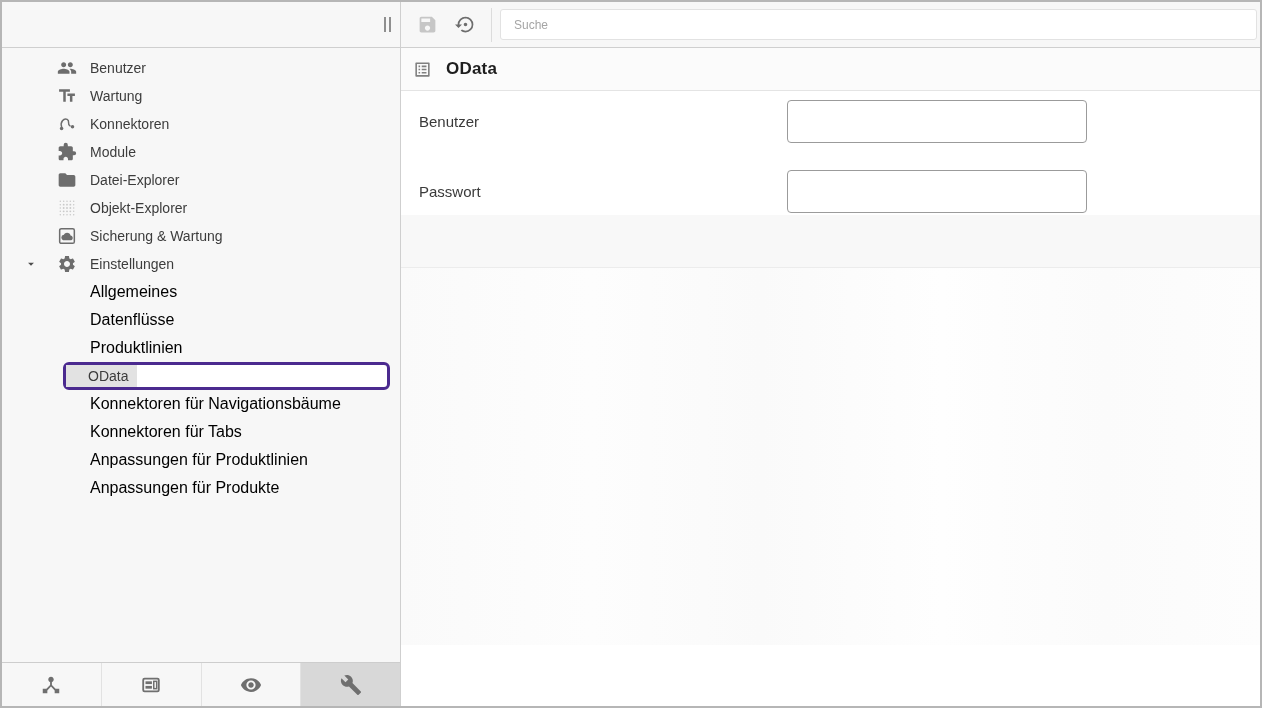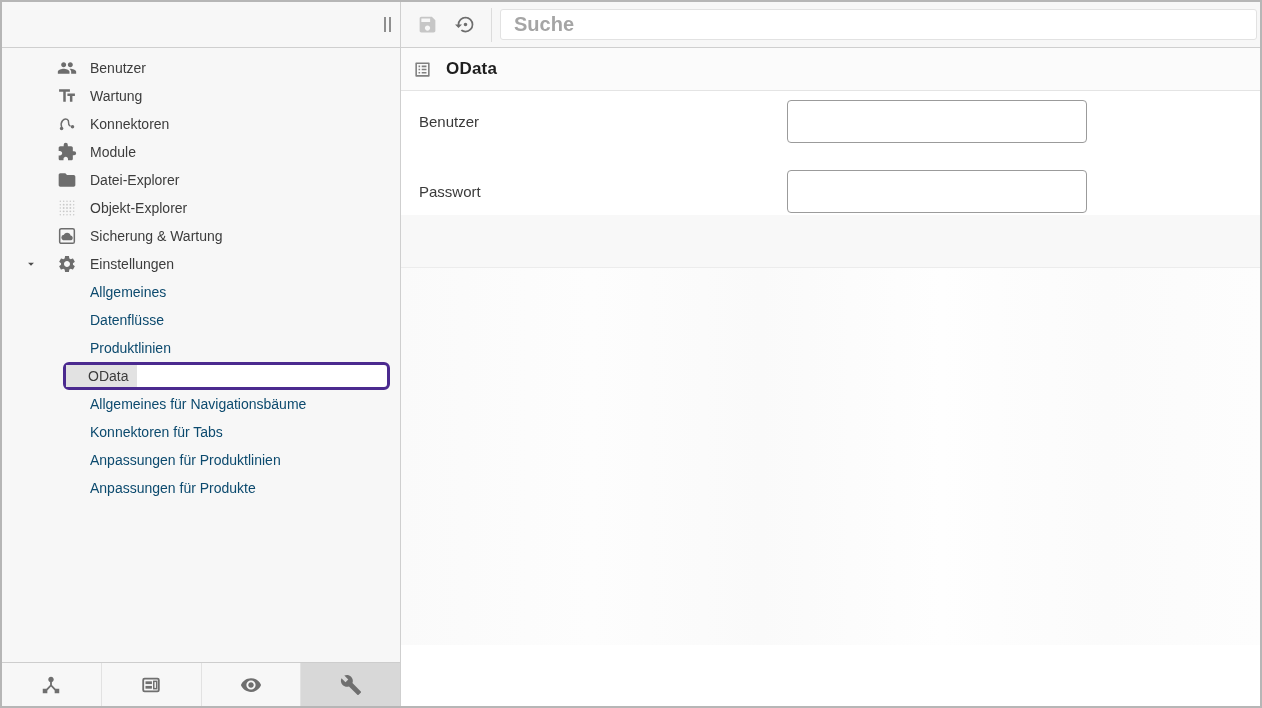--- a/index.html
+++ b/index.html
@@ -10,38 +10,38 @@
   .topbar { height:46px; background:#f7f7f7; border-bottom:1px solid #cfcfcf; display:flex; flex:none; }
   .topbar-left { width:399px; flex:none; border-right:1px solid #cfcfcf; display:flex; align-items:center; justify-content:flex-end; padding-right:7px; }
   .drag-handle { display:flex; gap:3px; cursor:col-resize; padding:2px; }
   .drag-handle i { display:block; width:2px; height:15px; background:#8f8f8f; }
   .topbar-main { flex:1; display:flex; align-items:center; }
   .tool-btn { background:none; border:none; width:24px; height:24px; margin-left:14px; cursor:pointer; display:flex; align-items:center; justify-content:center; }
   .tool-btn svg { width:21px; height:21px; }
   .tool-btn.disabled svg { fill:#c6c6c6; }
   .tool-btn svg { fill:#6d6d6d; }
   .vsep { width:1px; height:34px; background:#dcdcdc; margin-left:14px; }
-  .search { flex:1; height:31px; margin:0 3px 0 8px; border:1px solid #e2e2e2; border-radius:3px; background:#fff; padding:0 13px; font-size:20px; color:#444; font-family:"Liberation Sans", sans-serif; outline:none;font-weight:bold; }
+  .search { flex:1; height:31px; margin:0 3px 0 8px; border:1px solid #e2e2e2; border-radius:3px; background:#fff; padding:0 13px; font-size:12px; color:#444; font-family:"Liberation Sans", sans-serif; outline:none; }
   .search::placeholder { color:#a5a5a5; }
 
   
   .body { flex:1; display:flex; min-height:0; }
 
   
   .sidebar { width:399px; flex:none; background:#f7f7f7; border-right:1px solid #cfcfcf; display:flex; flex-direction:column; }
   .nav { flex:1; padding-top:6px; overflow:hidden; }
   .nav-item { height:28px; display:flex; align-items:center; padding-left:55px; position:relative; cursor:pointer; }
   .nav-icon { width:20px; height:20px; margin-right:13px; display:flex; align-items:center; justify-content:center; flex:none; }
   .nav-icon svg { width:20px; height:20px; fill:#6d6d6d; }
   .nav-icon.light svg { fill:#c9c9c9; }
   .nav-label { font-size:14px; color:#3c3c3c; white-space:nowrap; }
   .expander { position:absolute; left:22px; top:7px; width:14px; height:14px; }
   .expander svg { width:14px; height:14px; fill:#4d4d4d; }
   .nav-sub { height:28px; display:flex; align-items:center; padding-left:88px; cursor:pointer; }
-  .nav-sub span { font-size:14px; color:#0c4a6e; white-space:nowrap; }
+  .nav-sub span { font-size:16px; color:#000000; white-space:nowrap; }
   .odata-selected { margin-left:61px; width:327px; height:28px; border:3px solid #4b2a8f; border-radius:6px; display:flex; align-items:center; cursor:pointer; background:#fff; }
   .odata-label { background:#e2e2e2; height:22px; line-height:22px; padding:0 9px 0 22px; font-size:14px; color:#3c3c3c; }
 
   
   .sidebar-footer { height:44px; flex:none; border-top:1px solid #cdcdcd; display:flex; }
   .foot-tab { flex:1; display:flex; align-items:center; justify-content:center; border-right:1px solid #e2e2e2; cursor:pointer; background:#f7f7f7; }
   .foot-tab:last-child { border-right:none; }
   .foot-tab svg { width:22px; height:22px; fill:#6f6f6f; }
   .foot-tab.active { background:#d8d8d8; }
 
@@ -208,21 +208,21 @@
         </div>
         <div class="nav-sub">
           <span>Produktlinien</span>
         </div>
 
         <div class="odata-selected">
           <span class="odata-label">OData</span>
         </div>
 
         <div class="nav-sub">
-          <span>Allgemeines für Navigationsbäume</span>
+          <span>Konnektoren für Navigationsbäume</span>
         </div>
         <div class="nav-sub">
           <span>Konnektoren für Tabs</span>
         </div>
         <div class="nav-sub">
           <span>Anpassungen für Produktlinien</span>
         </div>
         <div class="nav-sub">
           <span>Anpassungen für Produkte</span>
         </div>

